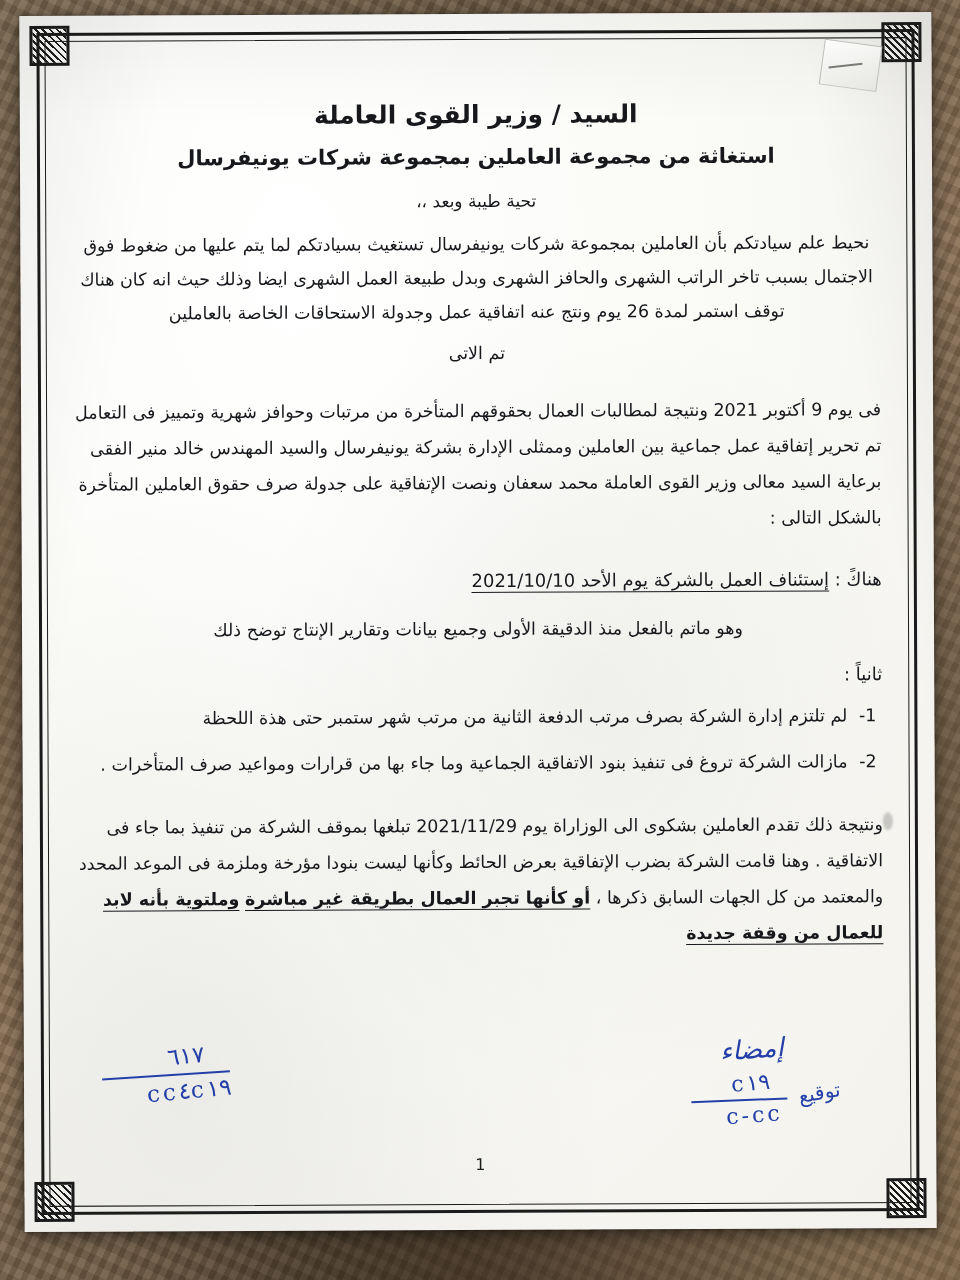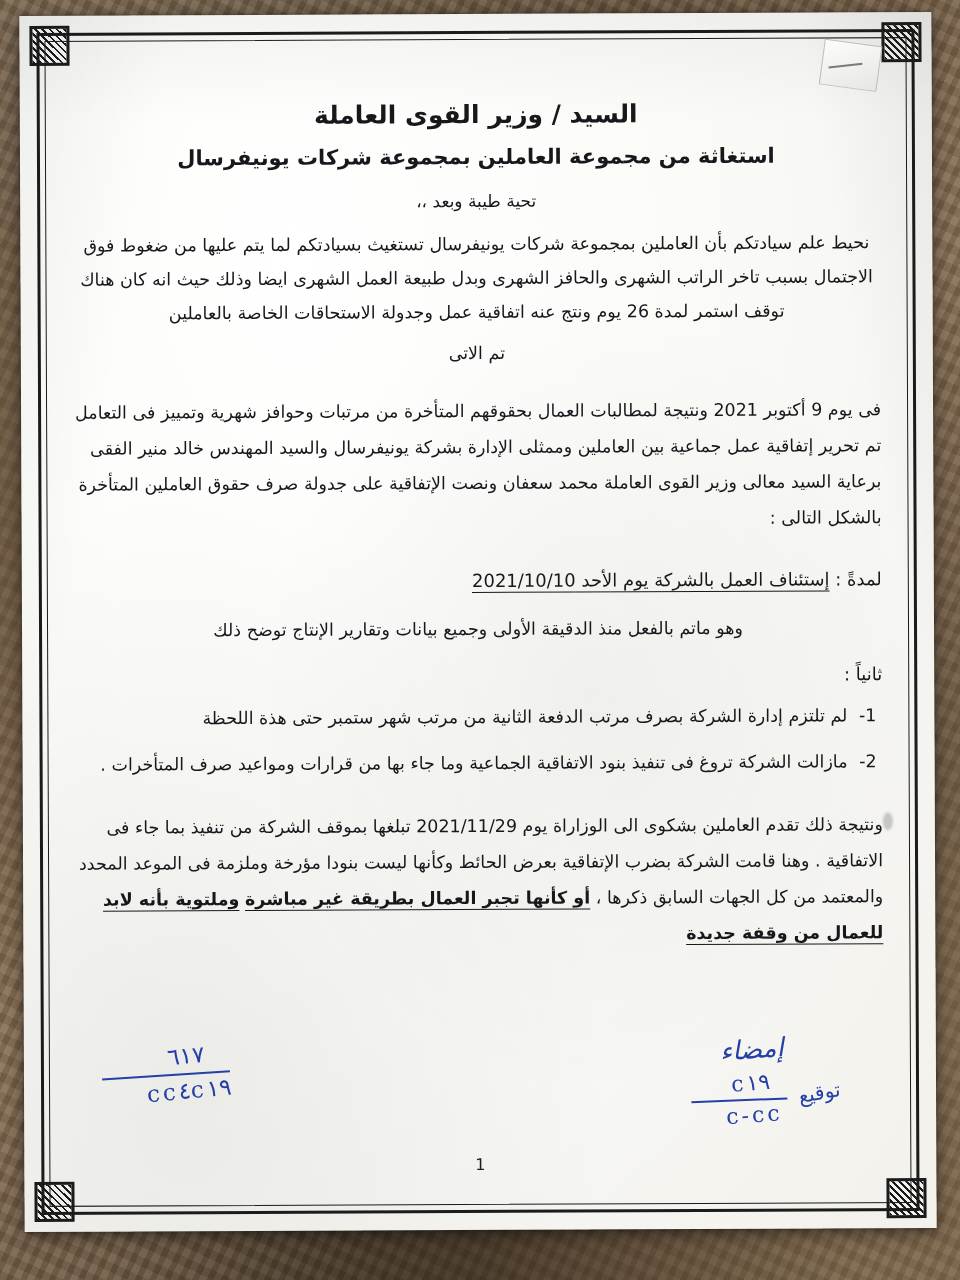--- a/index.html
+++ b/index.html
@@ -317,21 +317,21 @@
 
       <div class="greeting">تحية طيبة وبعد ،،</div>
 
       <p class="para">نحيط علم سيادتكم بأن العاملين بمجموعة شركات يونيفرسال تستغيث بسيادتكم لما يتم عليها من ضغوط فوق الاجتمال بسبب تاخر الراتب الشهرى والحافز الشهرى وبدل طبيعة العمل الشهرى ايضا وذلك حيث انه كان هناك توقف استمر لمدة 26 يوم ونتج عنه اتفاقية عمل وجدولة الاستحاقات الخاصة بالعاملين</p>
 
       <div class="center-line">تم الاتى</div>
 
       <div class="block">فى يوم  9 أكتوبر 2021 ونتيجة لمطالبات العمال بحقوقهم المتأخرة من مرتبات وحوافز شهرية وتمييز فى التعامل تم تحرير إتفاقية عمل جماعية بين العاملين  وممثلى الإدارة بشركة يونيفرسال والسيد المهندس خالد منير الفقى برعاية السيد معالى وزير القوى العاملة محمد سعفان ونصت الإتفاقية على جدولة صرف حقوق العاملين المتأخرة بالشكل التالى :</div>
 
       <div class="heading-u">
-        <span>لمدةً :</span>
+        <span>هناكً :</span>
         <span class="u">إستئناف العمل بالشركة يوم الأحد 2021/10/10</span>
       </div>
 
       <div class="sub-note">وهو ماتم بالفعل منذ الدقيقة الأولى وجميع بيانات وتقارير الإنتاج توضح ذلك</div>
 
       <div class="label2">ثانياً :</div>
 
       <ol class="items">
         <li>
           <span class="num">1-</span>

